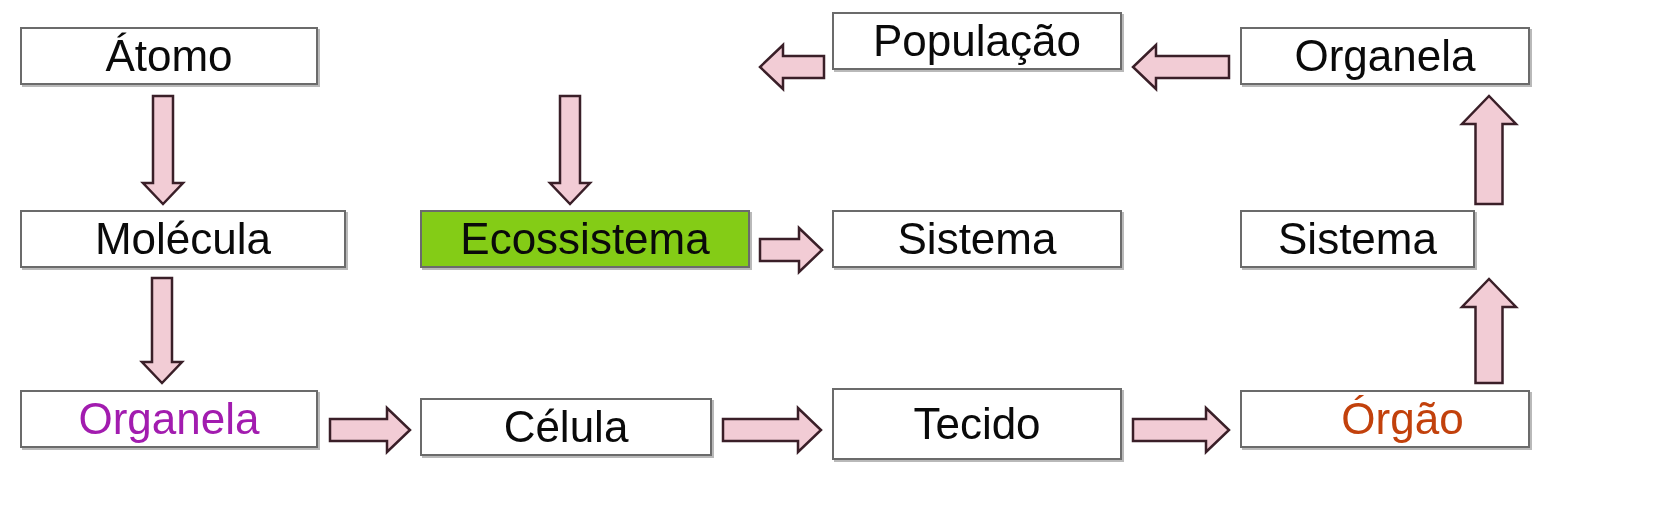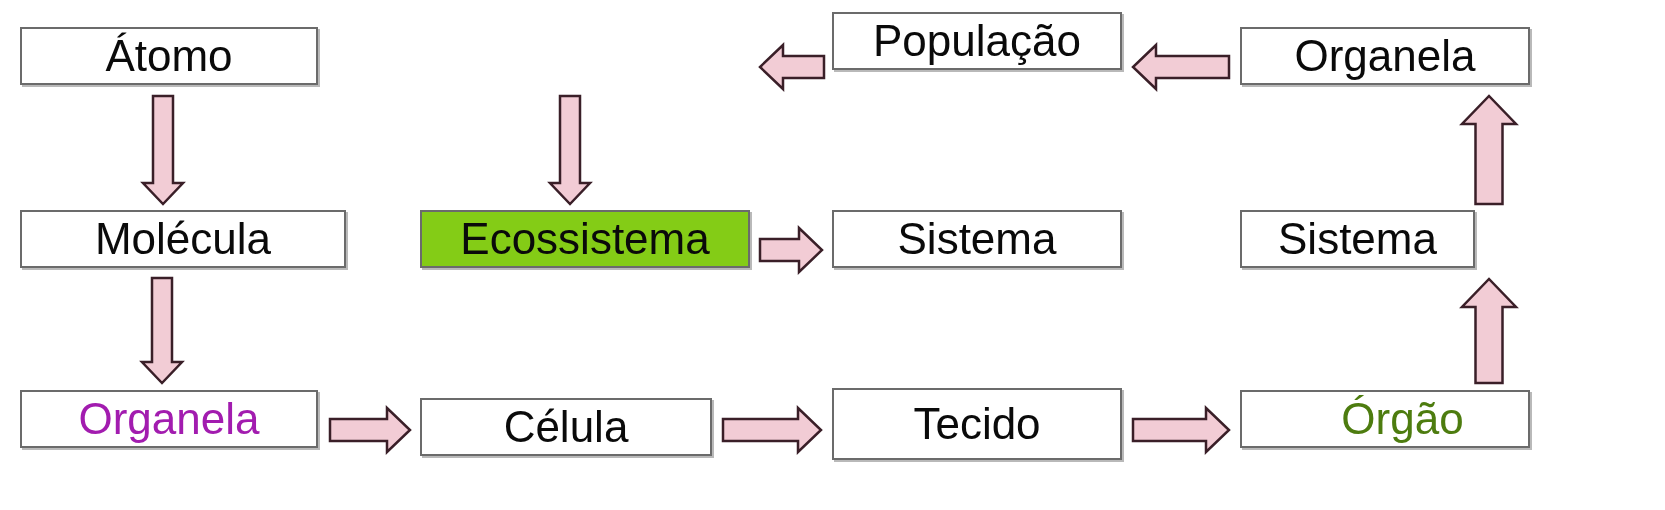--- a/index.html
+++ b/index.html
@@ -69,21 +69,21 @@
     </div>
     <div class="node" style="left: 20px; top: 390px; width: 298px; height: 58px; background: rgb(255, 255, 255); border-color: rgb(107, 107, 107); color: #a21caf; box-shadow: rgb(185, 185, 185) 2px 2px 0px 0px;">
       <span>Organela</span>
     </div>
     <div class="node" style="left: 420px; top: 390px; width: 292px; height: 58px; background: rgb(255, 255, 255); border-color: rgb(107, 107, 107); color: rgb(10, 10, 10); box-shadow: rgb(185, 185, 185) 2px 2px 0px 0px; margin-top: 8px;">
       <span>Célula</span>
     </div>
     <div class="node" style="left: 832px; top: 388px; width: 290px; height: 72px; background: rgb(255, 255, 255); border-color: rgb(107, 107, 107); color: rgb(10, 10, 10); box-shadow: rgb(185, 185, 185) 2px 2px 0px 0px;">
       <span>Tecido</span>
     </div>
-    <div class="node" style="left: 1240px; top: 390px; width: 290px; height: 58px; background: rgb(255, 255, 255); border-color: rgb(107, 107, 107); color: #4d7c0f; box-shadow: rgb(185, 185, 185) 2px 2px 0px 0px; padding-left: 35px;">
+    <div class="node" style="left: 1240px; top: 390px; width: 290px; height: 58px; background: rgb(255, 255, 255); border-color: rgb(107, 107, 107); color: #c2410c; box-shadow: rgb(185, 185, 185) 2px 2px 0px 0px; padding-left: 35px;">
       <span>Órgão</span>
     </div>
     <div class="arrow" style="left: 143px; top: 96px; width: 40px; height: 108px;">
       <svg width="40" height="108" viewBox="0 0 40 108">
         <polygon points="10,0 10,87 0,87 20,108 40,87 30,87 30,0" fill="#f2ccd5" stroke="#3a1f28" stroke-width="2.5" stroke-linejoin="miter"></polygon>
       </svg>
     </div>
     <div class="arrow" style="left: 550px; top: 96px; width: 40px; height: 108px;">
       <svg width="40" height="108" viewBox="0 0 40 108">
         <polygon points="10,0 10,87 0,87 20,108 40,87 30,87 30,0" fill="#f2ccd5" stroke="#3a1f28" stroke-width="2.5" stroke-linejoin="miter"></polygon>

